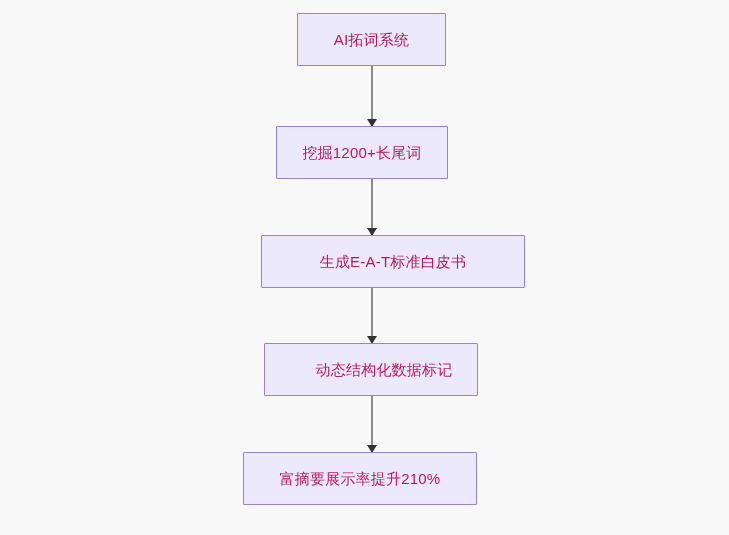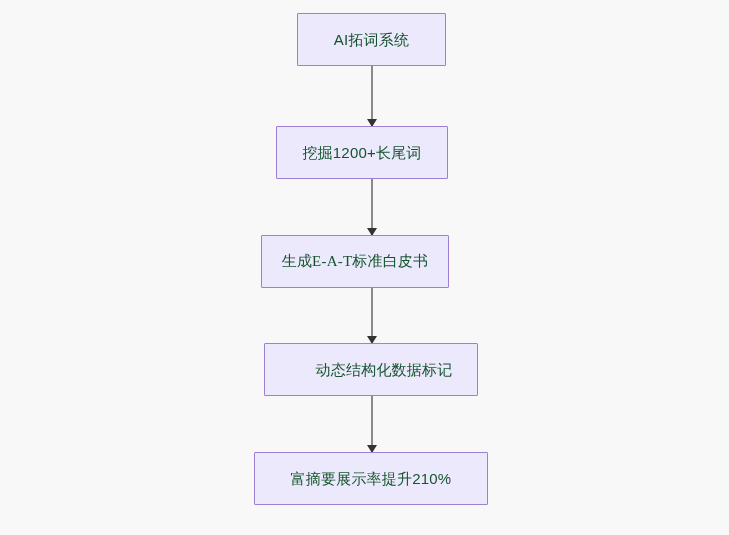--- a/index.html
+++ b/index.html
@@ -22,21 +22,21 @@
 
   .node-box {
     position: absolute;
     box-sizing: border-box;
     background: #ece9fc;
     border: 1px solid #9d7fd4;
     border-radius: 1px;
     display: flex;
     align-items: center;
     justify-content: center;
-    color: #14532d;
+    color: #be185d;
     font-size: 15px;
     line-height: 1;
     letter-spacing: 0.2px;
     white-space: nowrap;
   }
 
   .node-label {
     display: block;
   }
 
@@ -89,25 +89,25 @@
   </div>
 
   <div class="node-box" style="left:297px; top:13px; width:149px; height:53px;">
     <span class="node-label">AI拓词系统</span>
   </div>
 
   <div class="node-box" style="left:276px; top:126px; width:172px; height:53px;">
     <span class="node-label">挖掘1200+长尾词</span>
   </div>
 
-  <div class="node-box" style="left:261px; top:235px; width:188px; height:53px;font-family:Liberation Serif, serif;">
+  <div class="node-box" style="left:261px; top:235px; width:264px; height:53px;">
     <span class="node-label">生成E-A-T标准白皮书</span>
   </div>
 
   <div class="node-box" style="left:264px; top:343px; width:214px; height:53px;padding-left:26px;">
     <span class="node-label">动态结构化数据标记</span>
   </div>
 
-  <div class="node-box" style="left:254px; top:452px; width:234px; height:53px;">
+  <div class="node-box" style="left:243px; top:452px; width:234px; height:53px;">
     <span class="node-label">富摘要展示率提升210%</span>
   </div>
 
 </div>
 
 </body></html>

